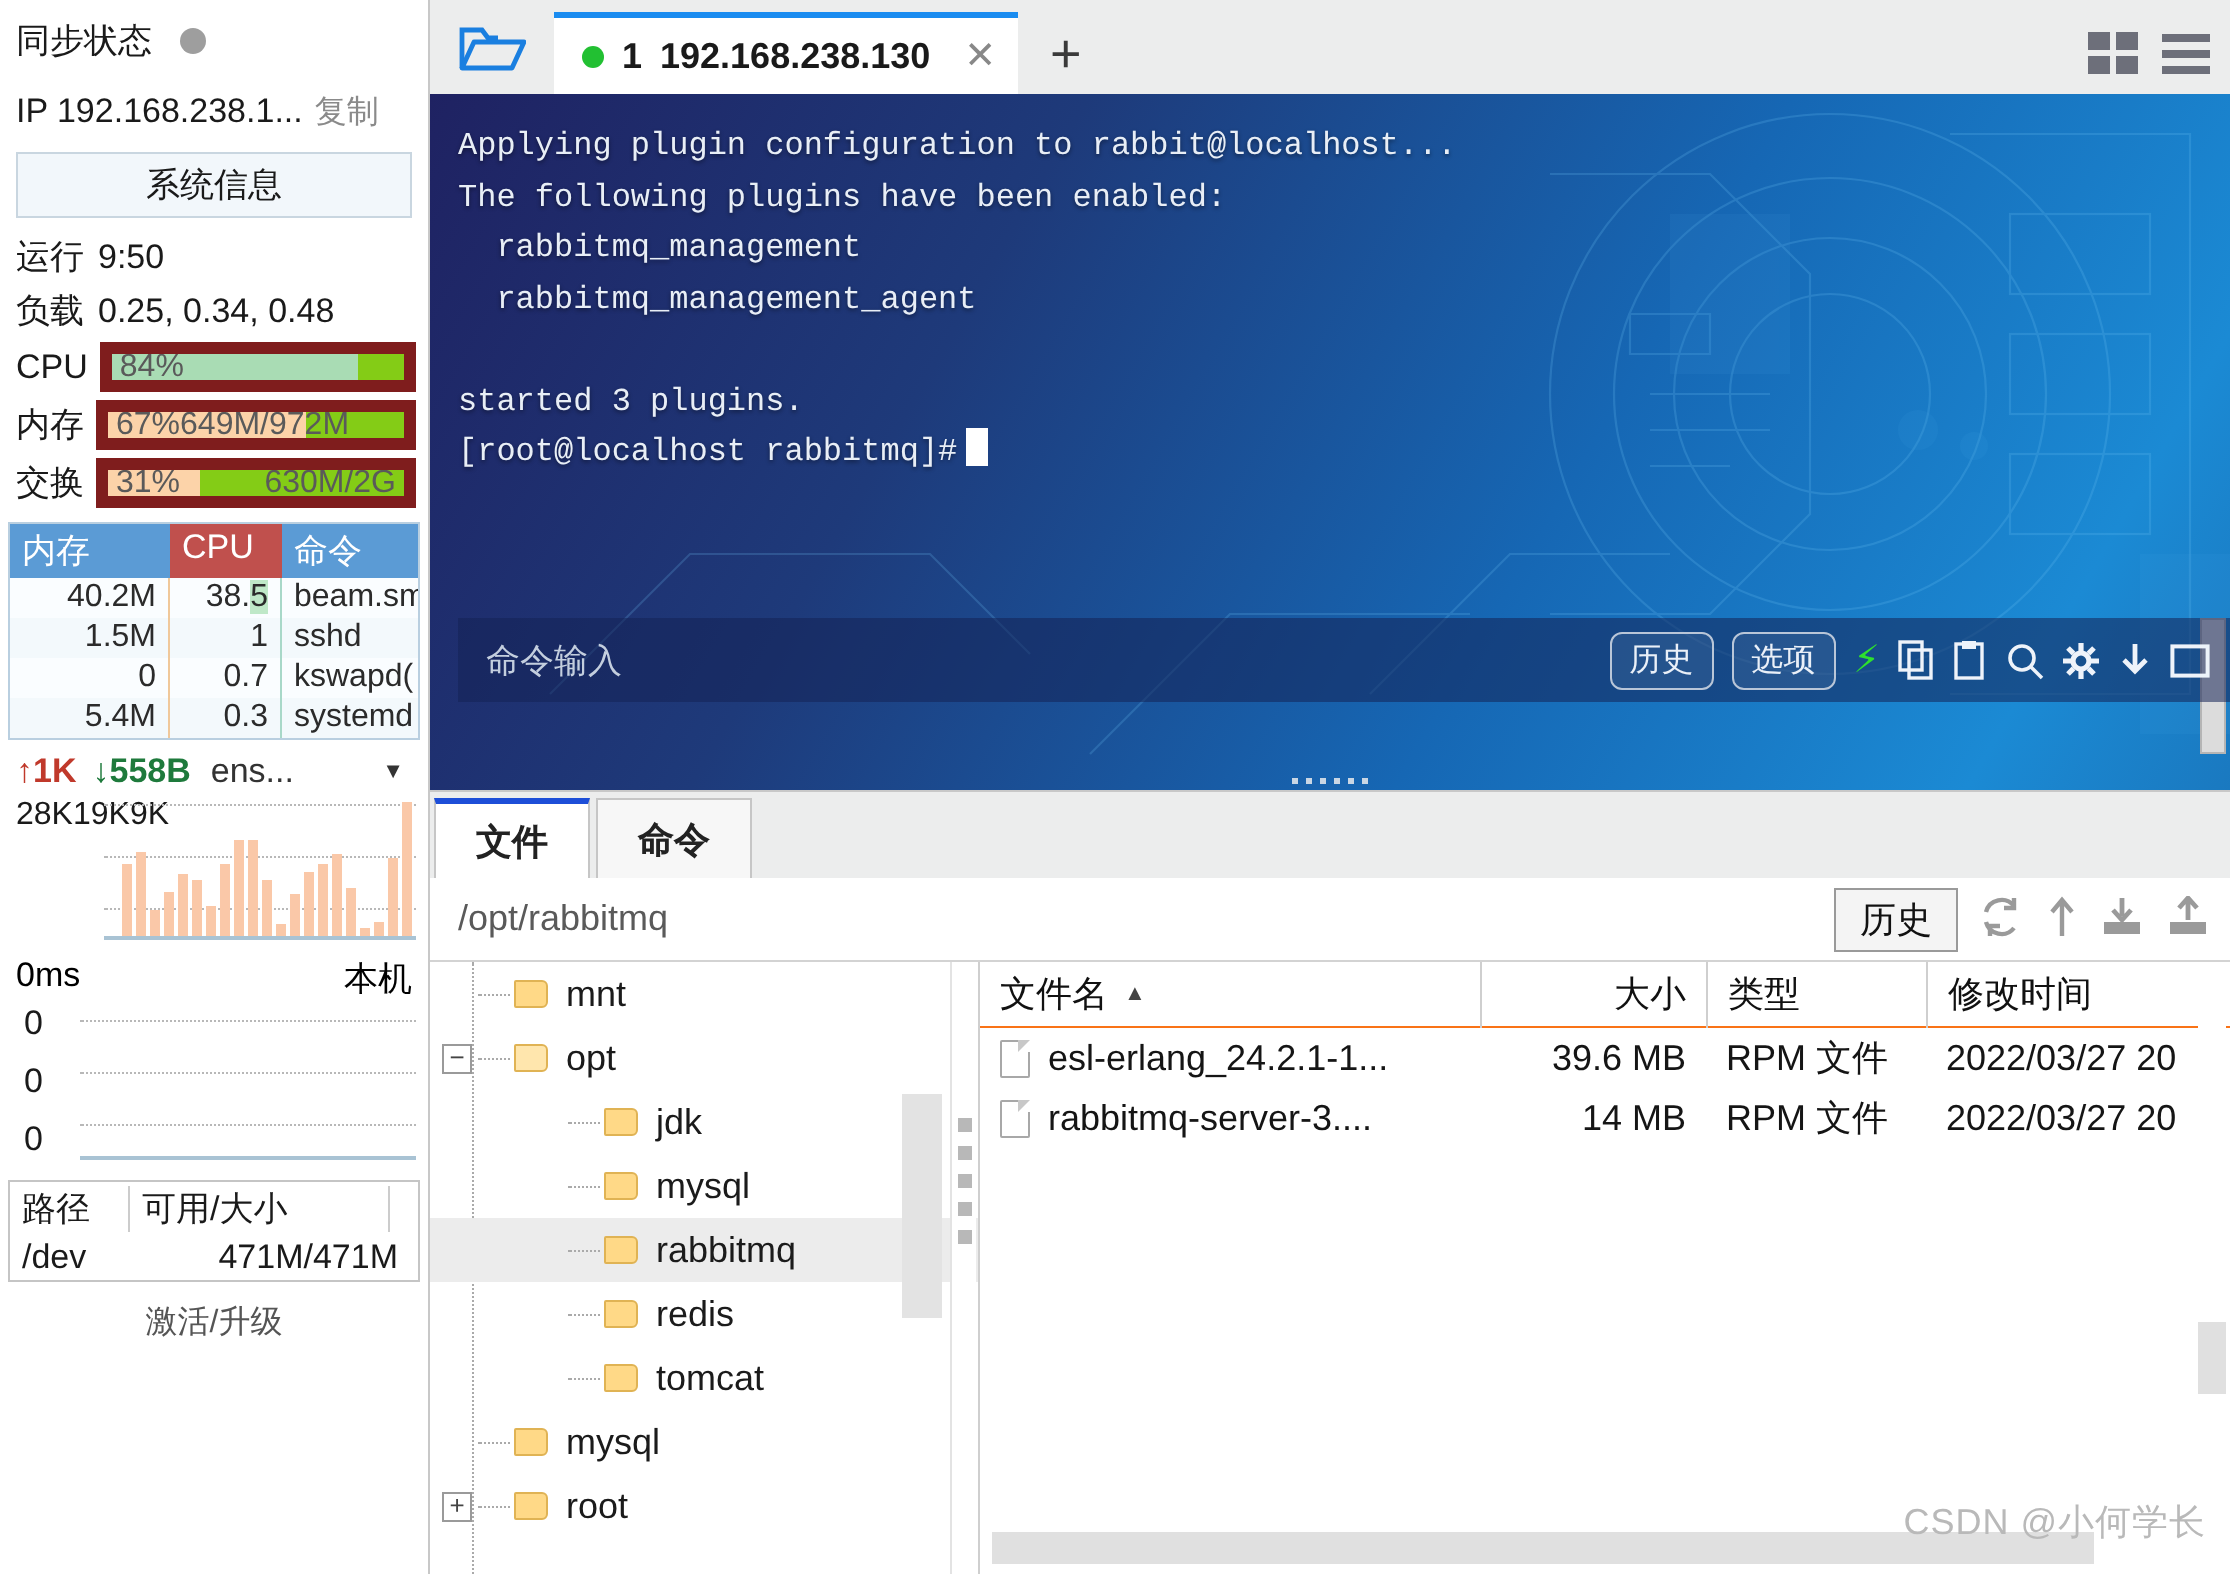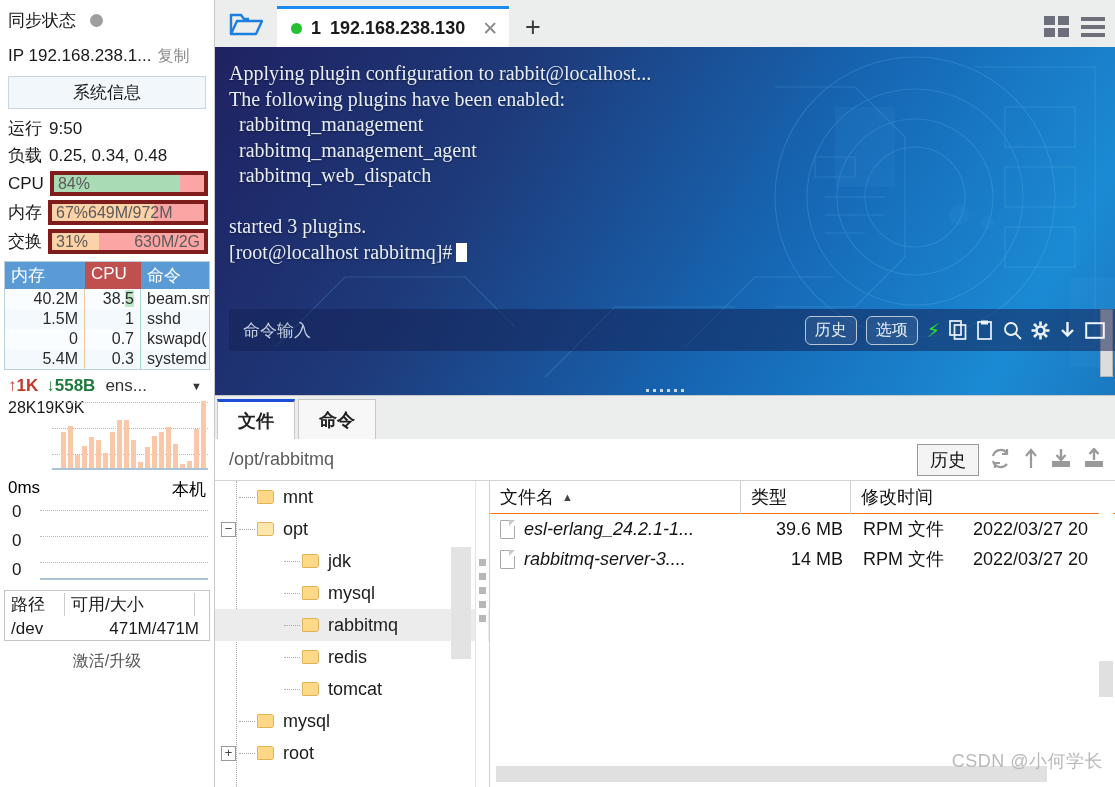--- a/index.html
+++ b/index.html
@@ -26,22 +26,22 @@
   .sysinfo-wrap { padding:4px 8px 6px 8px; }
   .sysinfo-btn {
     width:100%; height:33px; background:#f2f7fb; border:1px solid #c9d6e0;
     font-size:17px; color:#1a1a1a; font-family:inherit; cursor:pointer;
     display:flex; align-items:center; justify-content:center;
   }
   .stat-line { height:27px; font-size:17px; display:flex; align-items:center; padding:0 8px; gap:7px; white-space:nowrap;}
   .meter-row { display:flex; align-items:center; padding:1px 6px 1px 8px; gap:6px; height:29px; }
   .meter-label { font-size:17px; flex:0 0 auto; white-space:nowrap; }
   .meter {
-    position:relative; flex:1; height:25px; border:4px solid #7f1d1d;
-    background:#fca5a5; overflow:hidden;
+    position:relative; flex:1; height:25px; border:6px solid #7f1d1d;
+    background:#84cc16; overflow:hidden;
   }
   .meter-fill { position:absolute; left:0; top:0; bottom:0; }
   .meter-txt {
     position:absolute; inset:0; display:flex; align-items:center;
     font-size:16px; color:#5a5a5a; padding:0 4px;
   }
   .meter-txt .pct { flex:0 0 auto; }
   .meter-txt .val { margin-left:auto; }
   .meter-txt.joined .val { margin-left:0; }
 
@@ -113,22 +113,22 @@
 
   
   .terminal {
     position:relative; height:348px;
     background:linear-gradient(120deg,#1f2262 0%,#1e3a7a 30%,#1667b4 62%,#1b8ad4 88%,#1a79c0 100%);
     overflow:hidden;
   }
   .term-deco { position:absolute; inset:0; opacity:.42; }
   .term-text {
     position:relative; padding:14px 4px 0 14px;
-    font-family:Liberation Serif, serif;
-    font-size:20px; line-height:25.5px; color:#e8eef6; white-space:pre;
+    font-family:Liberation Mono, monospace;
+    font-size:16px; line-height:25.5px; color:#e8eef6; white-space:pre;
     text-shadow:0 1px 2px rgba(0,0,0,.45);
   }
   .cursor { display:inline-block; width:11px; height:19px; background:#fff; vertical-align:-3px; margin-left:4px;}
   .term-scroll { position:absolute; right:2px; top:262px; width:13px; height:68px; background:#dcdcdc; border:1px solid #b5b5b5;}
   .cmdbar {
     position:absolute; left:14px; right:0; bottom:44px; height:42px;
     background:rgba(20,34,86,.55);
     display:flex; align-items:center; padding:0 10px 0 14px; gap:10px;
   }
   .cmd-ph { color:#c3cede; font-size:17px; }
@@ -181,21 +181,21 @@
   .flist { flex:1; display:flex; flex-direction:column; min-width:0; background:#fff; position:relative; }
   .fl-head { display:flex; height:33px; align-items:center; font-size:18px; color:#111; border-bottom:1px solid #f97316;}
   .fl-head > div { padding:0 10px; height:33px; display:flex; align-items:center; }
   .flh-name { width:250px; gap:8px; }
   .flh-size { width:113px; justify-content:flex-end; border-left:1px solid #cfcfcf; }
   .flh-type { width:110px; border-left:1px solid #cfcfcf; padding-left:12px;}
   .flh-time { flex:1; border-left:1px solid #cfcfcf; padding-left:12px; }
   .sort-arrow { font-size:11px; color:#444; }
   .fl-row { display:flex; height:30px; align-items:center; font-size:18px; color:#151515; }
   .fl-row > div { padding:0 10px; display:flex; align-items:center; }
-  .fln-name { width:250px; gap:9px;font-style:italic; }
+  .fln-name { width:250px; gap:9px; }
   .fln-size { width:113px; justify-content:flex-end; }
   .fln-type { width:110px; padding-left:12px;}
   .fln-time { flex:1; padding-left:12px; white-space:nowrap; overflow:hidden;}
   .fileico {
     width:15px; height:19px; flex:0 0 15px; background:#fff;
     border:1px solid #a8a8a8; border-radius:1px; position:relative;
   }
   .fileico:after { content:""; position:absolute; right:-1px; top:-1px; border-width:0 0 6px 6px; border-style:solid; border-color:transparent transparent #fff #c8c8c8;}
   .hscroll { position:absolute; left:6px; right:26px; bottom:5px; height:16px; background:#fff; }
   .hscroll i { display:block; height:16px; width:93%; background:#e0e0e0; }
@@ -427,21 +427,21 @@
           <path d="M610 150 l60 0 M610 168 l60 0 M610 186 l40 0"></path>
         </g>
         <g fill="#56b4ec" opacity=".18">
           <circle cx="744" cy="168" r="10"></circle>
             <circle cx="772" cy="176" r="7"></circle>
           <rect x="620" y="60" width="60" height="80"></rect>
           <rect x="855" y="230" width="45" height="90"></rect>
         </g>
       </svg>
 
-      <div class="term-text" id="term-text"><div>Applying plugin configuration to rabbit@localhost...</div><div>The following plugins have been enabled:</div><div>  rabbitmq_management</div><div>  rabbitmq_management_agent</div><div>  rabbitmq_web_dispatch</div><div> </div><div>started 3 plugins.</div><div>[root@localhost rabbitmq]#<span class="cursor"></span></div></div>
+      <div class="term-text" id="term-text"><div>Applying plugin configuration to rabbit@localhost...</div><div>The following plugins have been enabled:</div><div>  rabbitmq_management</div><div>  rabbitmq_management_agent</div><div> </div><div>started 3 plugins.</div><div>[root@localhost rabbitmq]#<span class="cursor"></span></div></div>
       <div class="term-scroll"></div>
 
       <div class="cmdbar">
         <span class="cmd-ph">命令输入</span>
         <span class="cmd-btns">
           <span class="pill">历史</span>
           <span class="pill">选项</span>
           <span class="cmd-ico bolt">⚡</span>
           <span class="cmd-ico">
             <svg width="18" height="20" viewBox="0 0 18 20">
@@ -607,20 +607,21 @@
               <i></i>
             </div>
         </div>
 
         <div class="flist">
           <div class="fl-head">
             <div class="flh-name">
               <span>文件名</span>
               <span class="sort-arrow">▲</span>
             </div>
+            <div class="flh-size">大小</div>
             <div class="flh-type">类型</div>
             <div class="flh-time">修改时间</div>
           </div>
           <div id="flist-rows">
               <div class="fl-row">
                 <div class="fln-name">
                   <span class="fileico"></span>
                   <span>esl-erlang_24.2.1-1...</span>
                 </div>
                 <div class="fln-size">39.6 MB</div>

